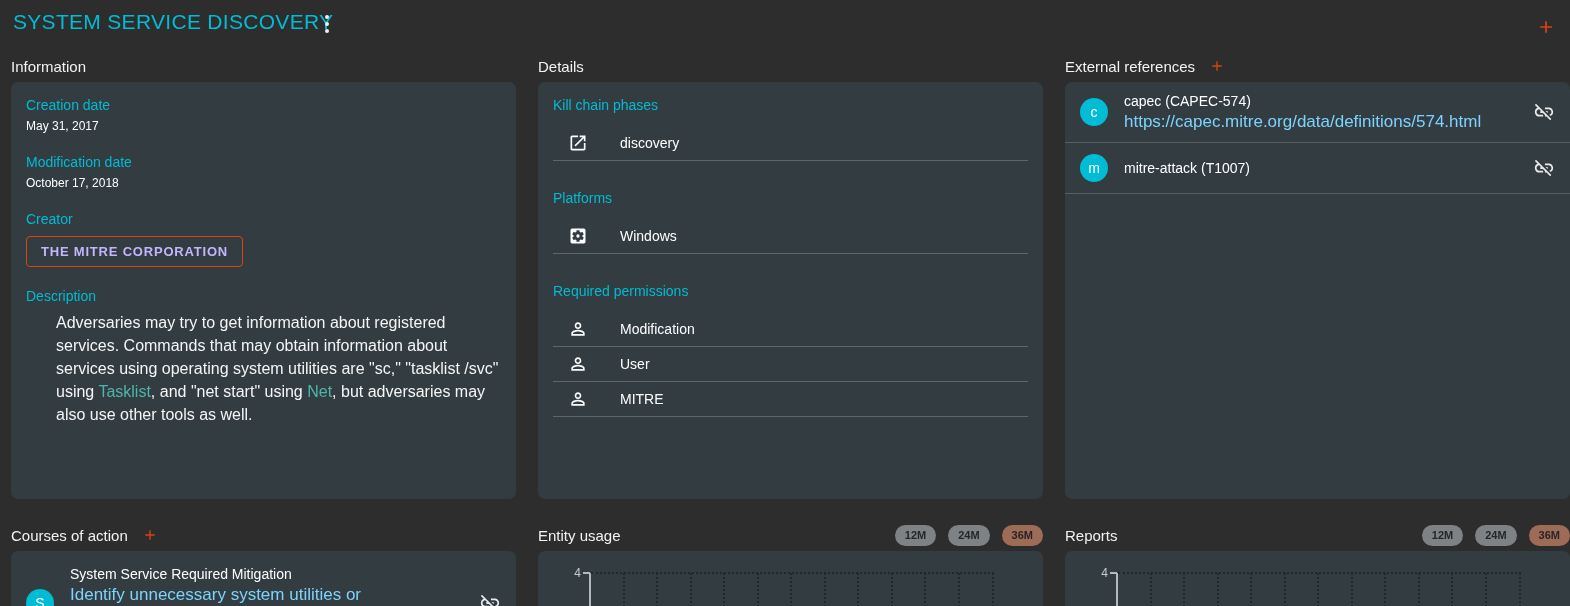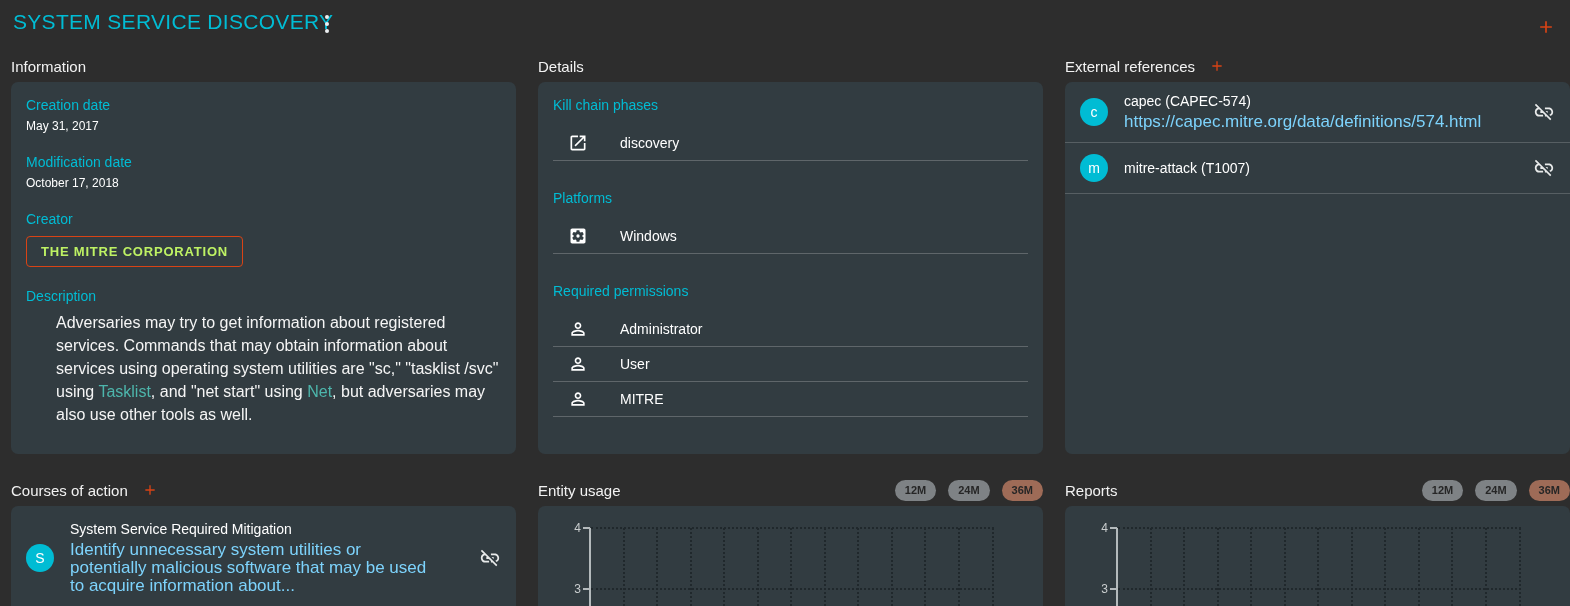--- a/index.html
+++ b/index.html
@@ -41,31 +41,31 @@
     font-size: 15px; color: #f2f2f2;
   }
   .section-head .plus-btn {
     width: 16px; height: 16px; margin-left: 14px; color: #d84315; cursor: pointer;
   }
   .section-head .plus-btn svg { width: 16px; height: 16px; }
   .panel {
     background: #323c41;
     border-radius: 7px;
   }
-  .panel.tall { height: 372px; overflow: hidden; }
+  .panel.tall { height: 417px; overflow: hidden; }
   .panel.short { height: 170px; overflow: hidden; }
   
   .info-body { padding: 15px; }
   .field-label { font-size: 14px; color: #00bcd4; margin-top: 21px; }
   .field-label.first { margin-top: 0; }
   .field-value { font-size: 12px; color: #ffffff; margin-top: 6px; }
   .creator-chip {
     display: inline-block; margin-top: 9px;
     border: 1px solid #d84315; border-radius: 4px;
-    color: #bef264; font-size: 13px; font-weight: bold; letter-spacing: 0.8px;
+    color: #c4b5fd; font-size: 13px; font-weight: bold; letter-spacing: 0.8px;
     padding: 7px 14px; cursor: pointer;
   }
   .description-text { font-size: 16px; line-height: 23px; color: #f5f5f5; margin-top: 7px; max-width: 478px; margin-left: 30px; }
   .inline-link { color: #4db6ac; text-decoration: none; cursor: pointer; }
   
   .details-body { padding: 15px; }
   .detail-group-label { font-size: 14px; color: #00bcd4; margin: 29px 0 13px; }
   .detail-group-label.first { margin-top: 0; }
   .detail-item {
     height: 35px; display: flex; align-items: center;
@@ -182,21 +182,21 @@
           </span>
           <span class="d-text">Windows</span>
         </div>
         <div class="detail-group-label">Required permissions</div>
         <div class="detail-item">
           <span class="d-icon">
             <svg viewBox="0 0 24 24" fill="currentColor">
                 <path d="M12 5.9a2.1 2.1 0 1 1 0 4.2 2.1 2.1 0 0 1 0-4.2m0 9c2.97 0 6.1 1.46 6.1 2.1v1.1H5.9V17c0-.64 3.13-2.1 6.1-2.1M12 4C9.79 4 8 5.79 8 8s1.79 4 4 4 4-1.79 4-4-1.79-4-4-4zm0 9c-2.67 0-8 1.34-8 4v3h16v-3c0-2.66-5.33-4-8-4z"></path>
               </svg>
           </span>
-          <span class="d-text">Administrator</span>
+          <span class="d-text">Modification</span>
         </div>
         <div class="detail-item">
           <span class="d-icon">
             <svg viewBox="0 0 24 24" fill="currentColor">
                 <path d="M12 5.9a2.1 2.1 0 1 1 0 4.2 2.1 2.1 0 0 1 0-4.2m0 9c2.97 0 6.1 1.46 6.1 2.1v1.1H5.9V17c0-.64 3.13-2.1 6.1-2.1M12 4C9.79 4 8 5.79 8 8s1.79 4 4 4 4-1.79 4-4-1.79-4-4-4zm0 9c-2.67 0-8 1.34-8 4v3h16v-3c0-2.66-5.33-4-8-4z"></path>
               </svg>
           </span>
           <span class="d-text">User</span>
         </div>
         <div class="detail-item">

